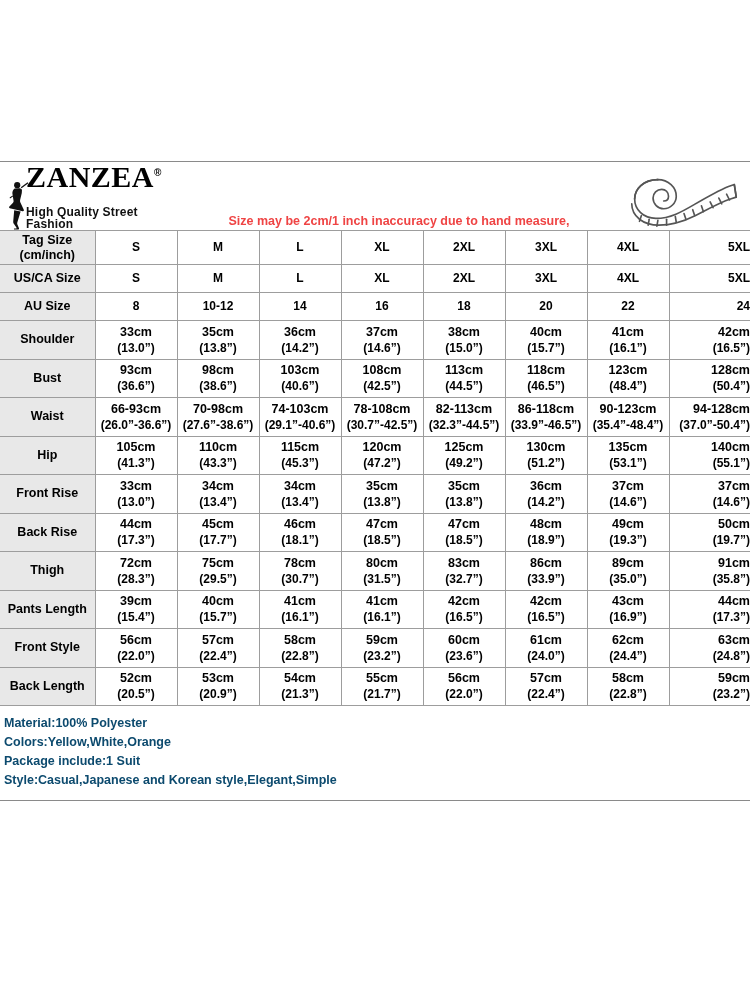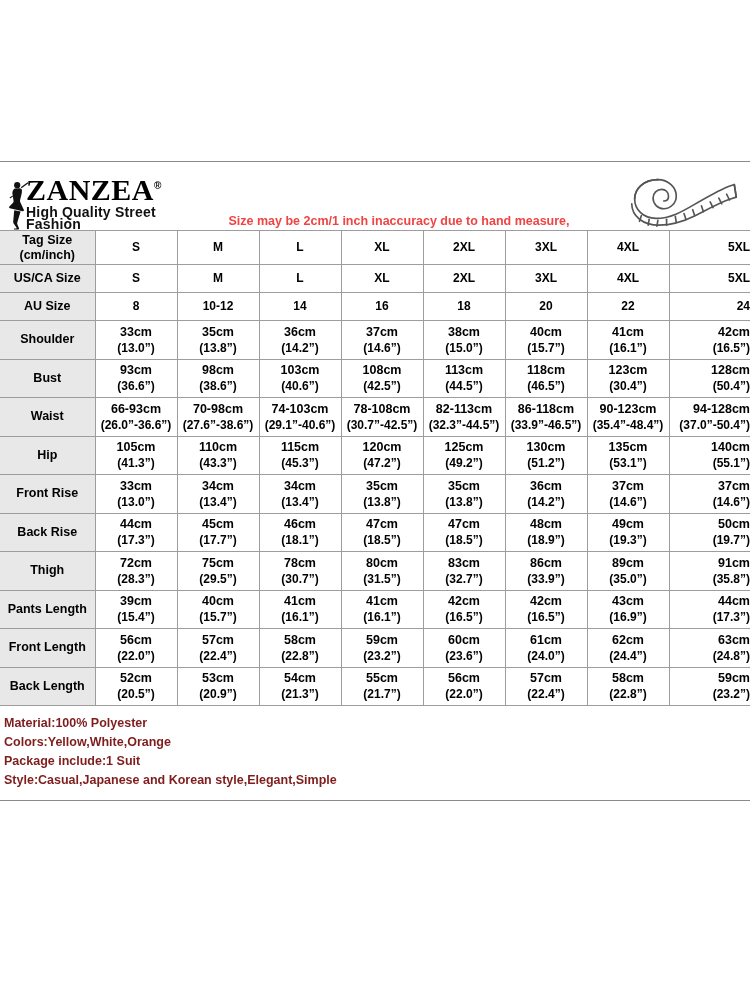--- a/index.html
+++ b/index.html
@@ -63,25 +63,25 @@
     letter-spacing: 0.5px;
     line-height: 30px;
     position: relative;
   }
   .logo-reg {
     font-size: 10px;
     vertical-align: super;
     font-family: "Liberation Sans", sans-serif;
   }
   .logo-tag {
-    font-size: 14px;
+    font-size: 12px;
     font-weight: 700;
     letter-spacing: 0.2px;
     line-height: 12px;
-    margin-top: 1px;
+    margin-top: 14px;
     color: #111;
   }
 
   .notice {
     flex: 1 1 auto;
     text-align: center;
     font-size: 12.5px;
     font-weight: 700;
     line-height: 17.5px;
     color: #ef4444;
@@ -132,21 +132,21 @@
 
   
   .notes {
     padding: 8px 4px 10px 4px;
     background: #ffffff;
   }
   .notes div {
     font-size: 12.5px;
     font-weight: 700;
     line-height: 19px;
-    color: #7f1d1d;
+    color: #0c4a6e;
   }
 </style>
 </head>
 <body>
 
 <div id="sheet" class="outer-box">
 
   <div class="banner">
 
     <div class="logo-wrap">
@@ -334,21 +334,21 @@
           </td>
         <td>
             <span class="two-line">
               <span class="cm">118cm</span>
               <span class="in">(46.5”)</span>
             </span>
           </td>
         <td>
             <span class="two-line">
               <span class="cm">123cm</span>
-              <span class="in">(30.4”)</span>
+              <span class="in">(48.4”)</span>
             </span>
           </td>
         <td>
             <span class="two-line">
               <span class="cm">128cm</span>
               <span class="in">(50.4”)</span>
             </span>
           </td>
       </tr>
 
@@ -658,21 +658,21 @@
           </td>
         <td>
             <span class="two-line">
               <span class="cm">44cm</span>
               <span class="in">(17.3”)</span>
             </span>
           </td>
       </tr>
 
       <tr class="meas">
-        <td class="label">Front Length</td>
+        <td class="label">Front Style</td>
         <td>
             <span class="two-line">
               <span class="cm">56cm</span>
               <span class="in">(22.0”)</span>
             </span>
           </td>
         <td>
             <span class="two-line">
               <span class="cm">57cm</span>
               <span class="in">(22.4”)</span>

